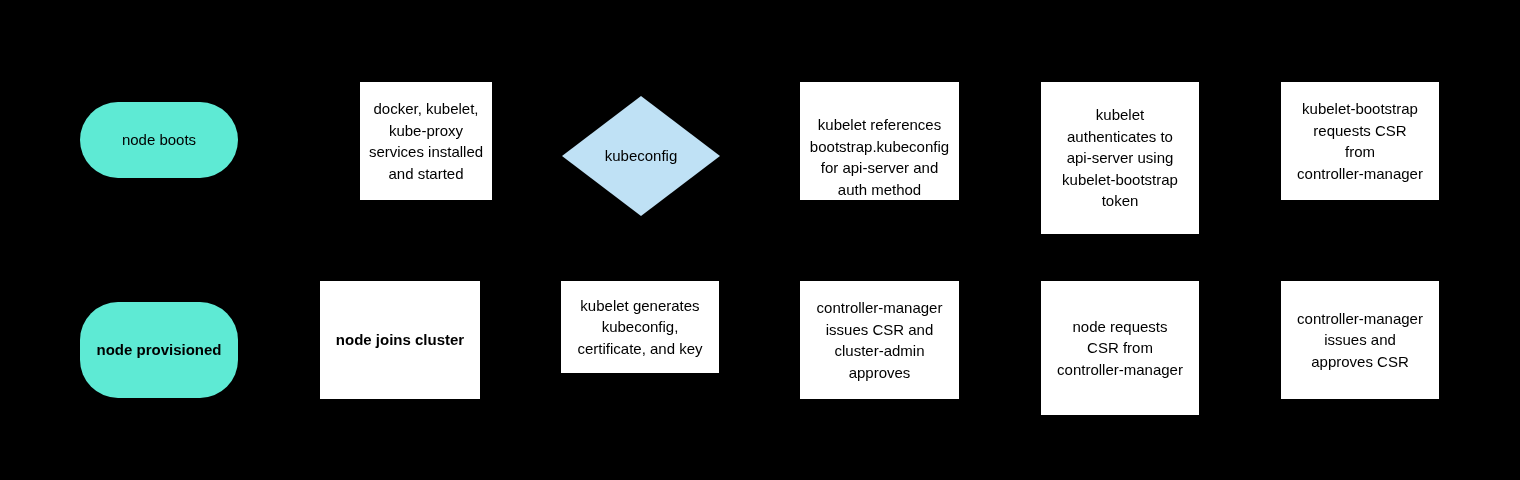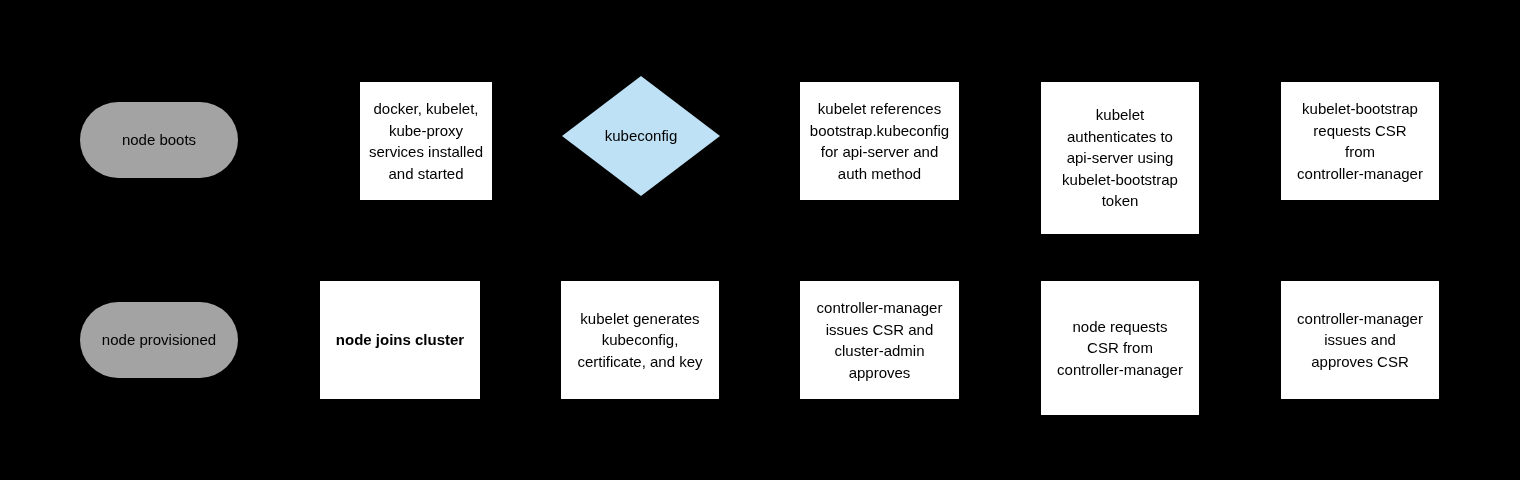--- a/index.html
+++ b/index.html
@@ -33,21 +33,21 @@
     white-space: pre-line;
   }
 
   
   .shape-rect {
     background: #ffffff;
   }
 
   
   .shape-pill {
-    background: #a3a3a3;
+    background: #5eead4;
     border-radius: 38px;
   }
 
   
   .shape-diamond {
     background: transparent;
   }
   .shape-diamond .diamond-bg {
     position: absolute;
     left: 0;
@@ -80,26 +80,26 @@
     <span class="label">node boots</span>
   </div>
 
   <div class="node shape-rect" style="left:320px; top:82px; width:132px; height:118px;margin-left:40px;">
     <span class="label">docker, kubelet,
 kube-proxy
 services installed
 and started</span>
   </div>
 
-  <div class="node shape-diamond" style="left:562px; top:76px; width:158px; height:120px;">
+  <div class="node shape-diamond" style="left:562px; top:96px; width:158px; height:120px;">
     <span class="diamond-bg"></span>
     <span class="label">kubeconfig</span>
   </div>
 
-  <div class="node shape-rect overflow-text" style="left:800px; top:82px; width:159px; height:118px;">
+  <div class="node shape-rect overflow-text" style="left:800px; top:82px; width:159px; height:118px;align-items:flex-end;">
     <span class="label">kubelet references
 bootstrap.kubeconfig
 for api-server and
 auth method</span>
   </div>
 
   <div class="node shape-rect" style="left:1041px; top:82px; width:158px; height:152px;">
     <span class="label">kubelet
 authenticates to
 api-server using
@@ -107,29 +107,29 @@
 token</span>
   </div>
 
   <div class="node shape-rect" style="left:1281px; top:82px; width:158px; height:118px;">
     <span class="label">kubelet-bootstrap
 requests CSR
 from
 controller-manager</span>
   </div>
 
-  <div class="node shape-pill overflow-text" style="left:80px; top:302px; width:158px; height:76px;">
+  <div class="node shape-pill overflow-text" style="left:80px; top:302px; width:158px; height:96px;font-weight:bold;">
     <span class="label">node provisioned</span>
   </div>
 
   <div class="node shape-rect" style="left:320px; top:281px; width:160px; height:118px;font-weight:bold;">
     <span class="label">node joins cluster</span>
   </div>
 
-  <div class="node shape-rect" style="left:561px; top:281px; width:158px; height:118px;justify-content:flex-end;">
+  <div class="node shape-rect" style="left:561px; top:281px; width:158px; height:92px;justify-content:flex-end;">
     <span class="label">kubelet generates
 kubeconfig,
 certificate, and key</span>
   </div>
 
   <div class="node shape-rect" style="left:800px; top:281px; width:159px; height:118px;">
     <span class="label">controller-manager
 issues CSR and
 cluster-admin
 approves</span>

